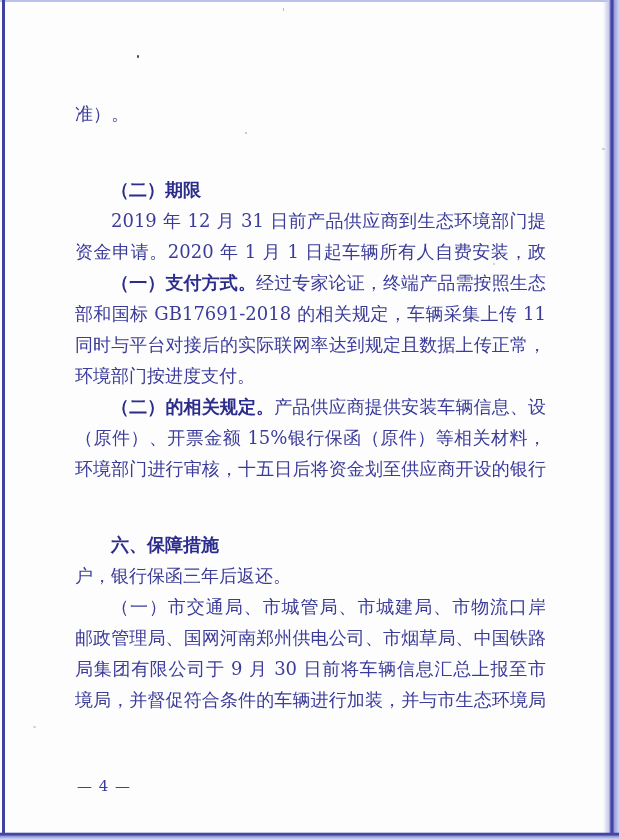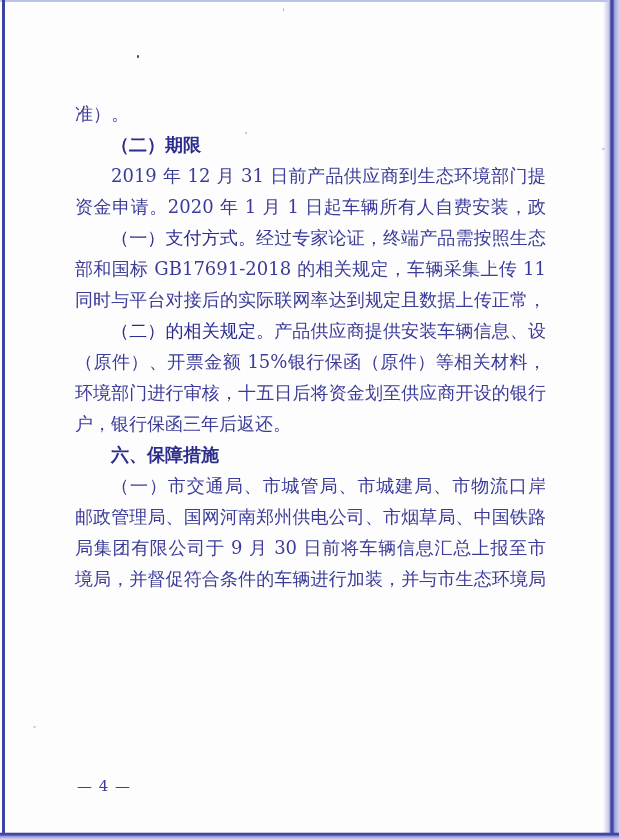--- a/index.html
+++ b/index.html
@@ -33,23 +33,23 @@
   .text-block{
     position:absolute;left:75px;top:98px;width:471px;
     color:var(--ink);
     font-size:18px;line-height:31px;
   }
   .line{min-height:31px;height:31px;overflow:hidden;text-align:left;}
   .line.justify{text-align:justify;text-align-last:justify;text-justify:inter-character;}
   .line.indent{text-indent:2em;}
   .line.bold{
     font-family:"DejaVu Sans","Liberation Sans",sans-serif;
-    font-weight:700;color:var(--ink-bold);
+    font-weight:700;color:var(--ink-bold);margin-top:45px;
   }
-  .lead{font-weight:400;color:var(--ink-bold);}
+  .lead{font-weight:700;color:var(--ink-bold);}
   .footer{
     position:absolute;left:77px;top:777px;
     font-size:15px;color:var(--ink);letter-spacing:1px;
   }
   
   .speck{position:absolute;border-radius:1px;}
   .speck-1{left:137px;top:55px;width:2px;height:3px;background:#44446a;}
   .speck-2{left:245px;top:132px;width:2px;height:2px;background:#b9b9c9;}
   .speck-3{left:493px;top:263px;width:2px;height:2px;background:#c5c5d2;}
   .speck-4{left:602px;top:148px;width:3px;height:2px;background:#c9c9da;}
@@ -66,25 +66,26 @@
   <div class="edge edge-bottom"></div>
 
   <div class="text-block">
       <div class="line">准）。</div>
       <div class="line indent bold">（二）期限</div>
       <div class="line justify indent">2019 年 12 月 31 日前产品供应商到生态环境部门提出补贴</div>
       <div class="line justify">资金申请。2020 年 1 月 1 日起车辆所有人自费安装，政府不再</div>
       <div class="line justify indent"><span class="lead">（一）支付方式。</span>经过专家论证，终端产品需按照生态环境</div>
       <div class="line justify">部和国标 GB17691-2018 的相关规定，车辆采集上传 11 项数值，</div>
       <div class="line justify">同时与平台对接后的实际联网率达到规定且数据上传正常，生态</div>
+      <div class="line">环境部门按进度支付。</div>
       <div class="line justify indent"><span class="lead">（二）的相关规定。</span>产品供应商提供安装车辆信息、设备发票</div>
       <div class="line justify">（原件）、开票金额 15%银行保函（原件）等相关材料，由生态</div>
       <div class="line justify">环境部门进行审核，十五日后将资金划至供应商开设的银行账</div>
+      <div class="line indent bold">六、保障措施</div>
       <div class="line">户，银行保函三年后返还。</div>
-      <div class="line indent bold">六、保障措施</div>
       <div class="line justify indent">（一）市交通局、市城管局、市城建局、市物流口岸局、市</div>
       <div class="line justify">邮政管理局、国网河南郑州供电公司、市烟草局、中国铁路郑州</div>
       <div class="line justify">局集团有限公司于 9 月 30 日前将车辆信息汇总上报至市生态环</div>
       <div class="line justify">境局，并督促符合条件的车辆进行加装，并与市生态环境局机动</div>
     </div>
 
   <div class="footer">— 4 —</div>
 
   <div class="speck speck-1"></div>
   <div class="speck speck-2"></div>

